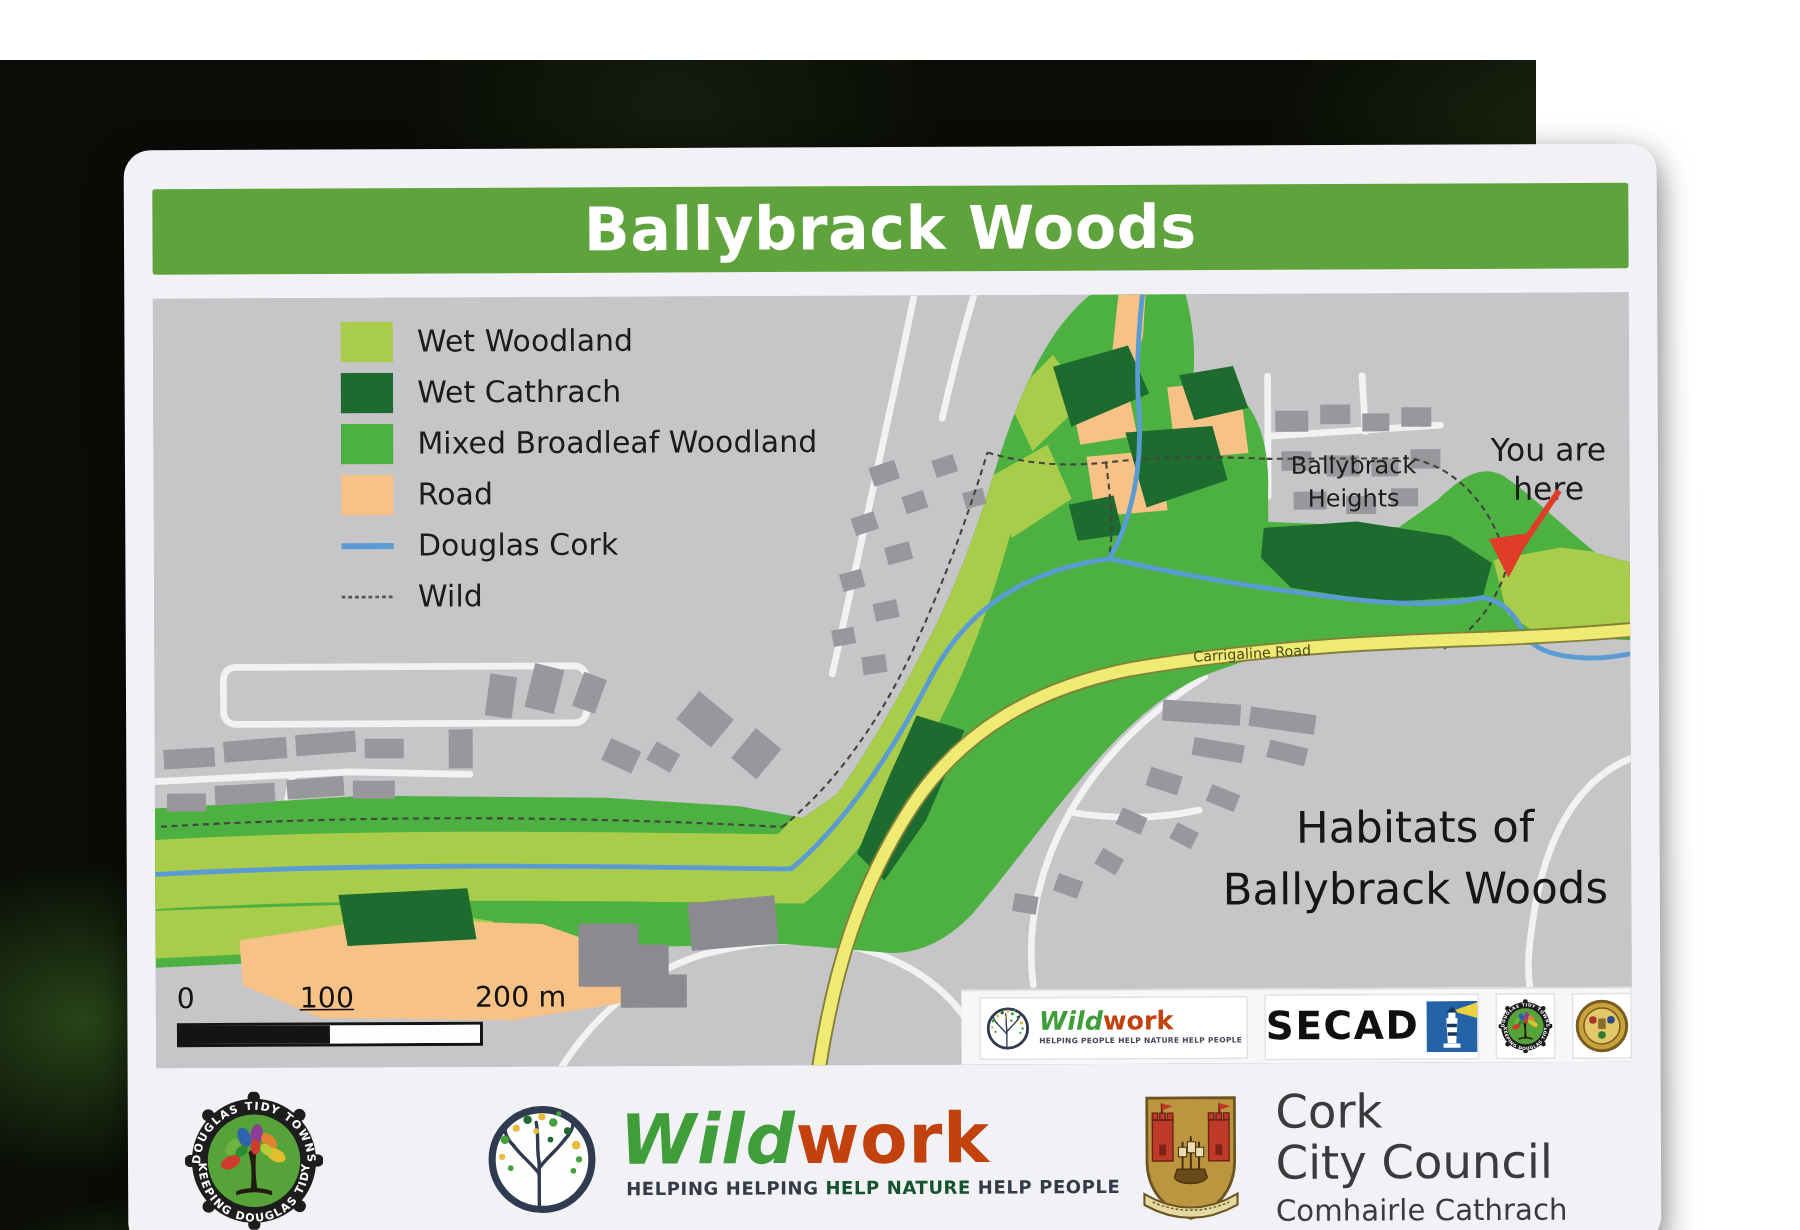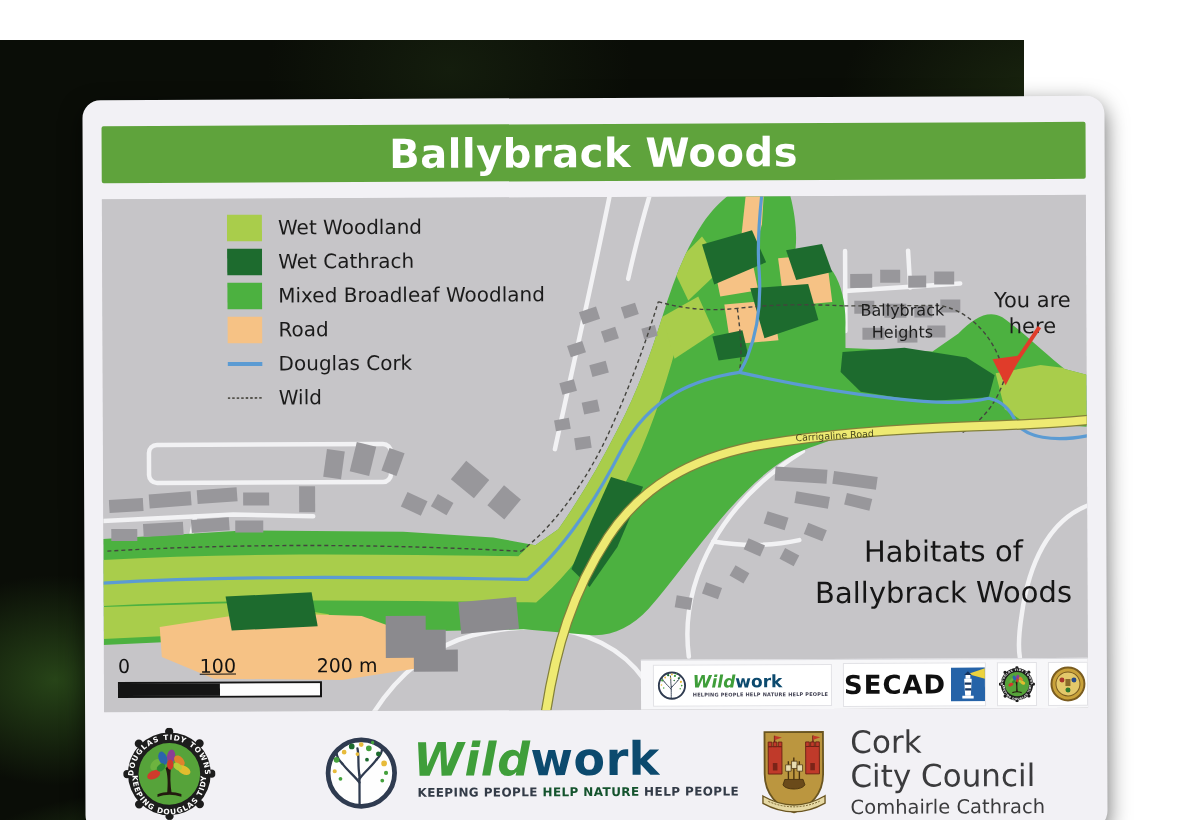--- a/index.html
+++ b/index.html
@@ -46,21 +46,21 @@
     display:flex;align-items:center;gap:11px;padding-left:12px;box-sizing:border-box;}
   .card{background:#fff;border:1px solid #e2e2e6;display:flex;align-items:center;justify-content:center;}
   .ww-card{width:196px;height:40px;gap:6px;}
   .ww-card .wwmini{display:flex;flex-direction:column;line-height:1;}
   .ww-card .wwminirow{font-size:17px;font-weight:bold;}
   .ww-card .wwminitag{font-size:5px;letter-spacing:.2px;color:#445;margin-top:2px;font-weight:bold;}
   .secad-card{width:148px;height:42px;gap:5px;}
   .secad-card .secadtxt{font-size:26px;font-weight:bold;color:#101010;letter-spacing:1px;}
   .circ-card{width:42px;height:42px;}
   .wildgreen{color:#3f9e3a;font-style:italic;font-weight:bold;}
-  .workdark{color:#0c4a6e;font-weight:bold;}
+  .workdark{color:#c2410c;font-weight:bold;}
   
   .footer{position:absolute;left:0;top:612px;width:100%;height:121px;}
   .tidy{position:absolute;left:38px;top:16px;}
   .ww{position:absolute;left:238px;top:24px;display:flex;align-items:flex-start;}
   .wwtext{margin-left:14px;}
   .wwline{font-size:46px;line-height:50px;letter-spacing:.5px;}
   .wwtag{font-size:12px;font-weight:bold;color:#333b47;letter-spacing:.4px;margin-top:1px;margin-left:4px;}
   .wwtag .mid{color:#14532d;}
   .cork{position:absolute;left:672px;top:16px;display:flex;align-items:flex-start;}
   .corktext{margin-left:20px;color:#3b3b3d;}
@@ -390,21 +390,21 @@
 
       <div class="ww">
         <svg width="76" height="76" viewBox="-40 -40 80 80">
             <use href="#wwtree"></use>
           </svg>
         <div class="wwtext">
           <div class="wwline">
             <span class="wildgreen">Wild</span><span class="workdark">work</span>
           </div>
           <div class="wwtag">
-            <span>KEEPING PEOPLE </span><span class="mid">HELP NATURE</span><span> HELP PEOPLE</span>
+            <span>HELPING HELPING </span><span class="mid">HELP NATURE</span><span> HELP PEOPLE</span>
           </div>
         </div>
       </div>
 
       <div class="cork">
         <svg width="78" height="94" viewBox="0 0 80 96">
           <path d="M 8,4 L 72,4 L 72,50 C 72,72 58,86 40,92 C 22,86 8,72 8,50 Z" fill="#bb963f" stroke="#6a5520" stroke-width="2"></path>
           <line x1="19" y1="8" x2="19" y2="16" stroke="#6a2015" stroke-width="1.5"></line>
           <polygon points="19,8 27,10 19,13" fill="#c03a2a"></polygon>
           <line x1="61" y1="8" x2="61" y2="16" stroke="#6a2015" stroke-width="1.5"></line>

